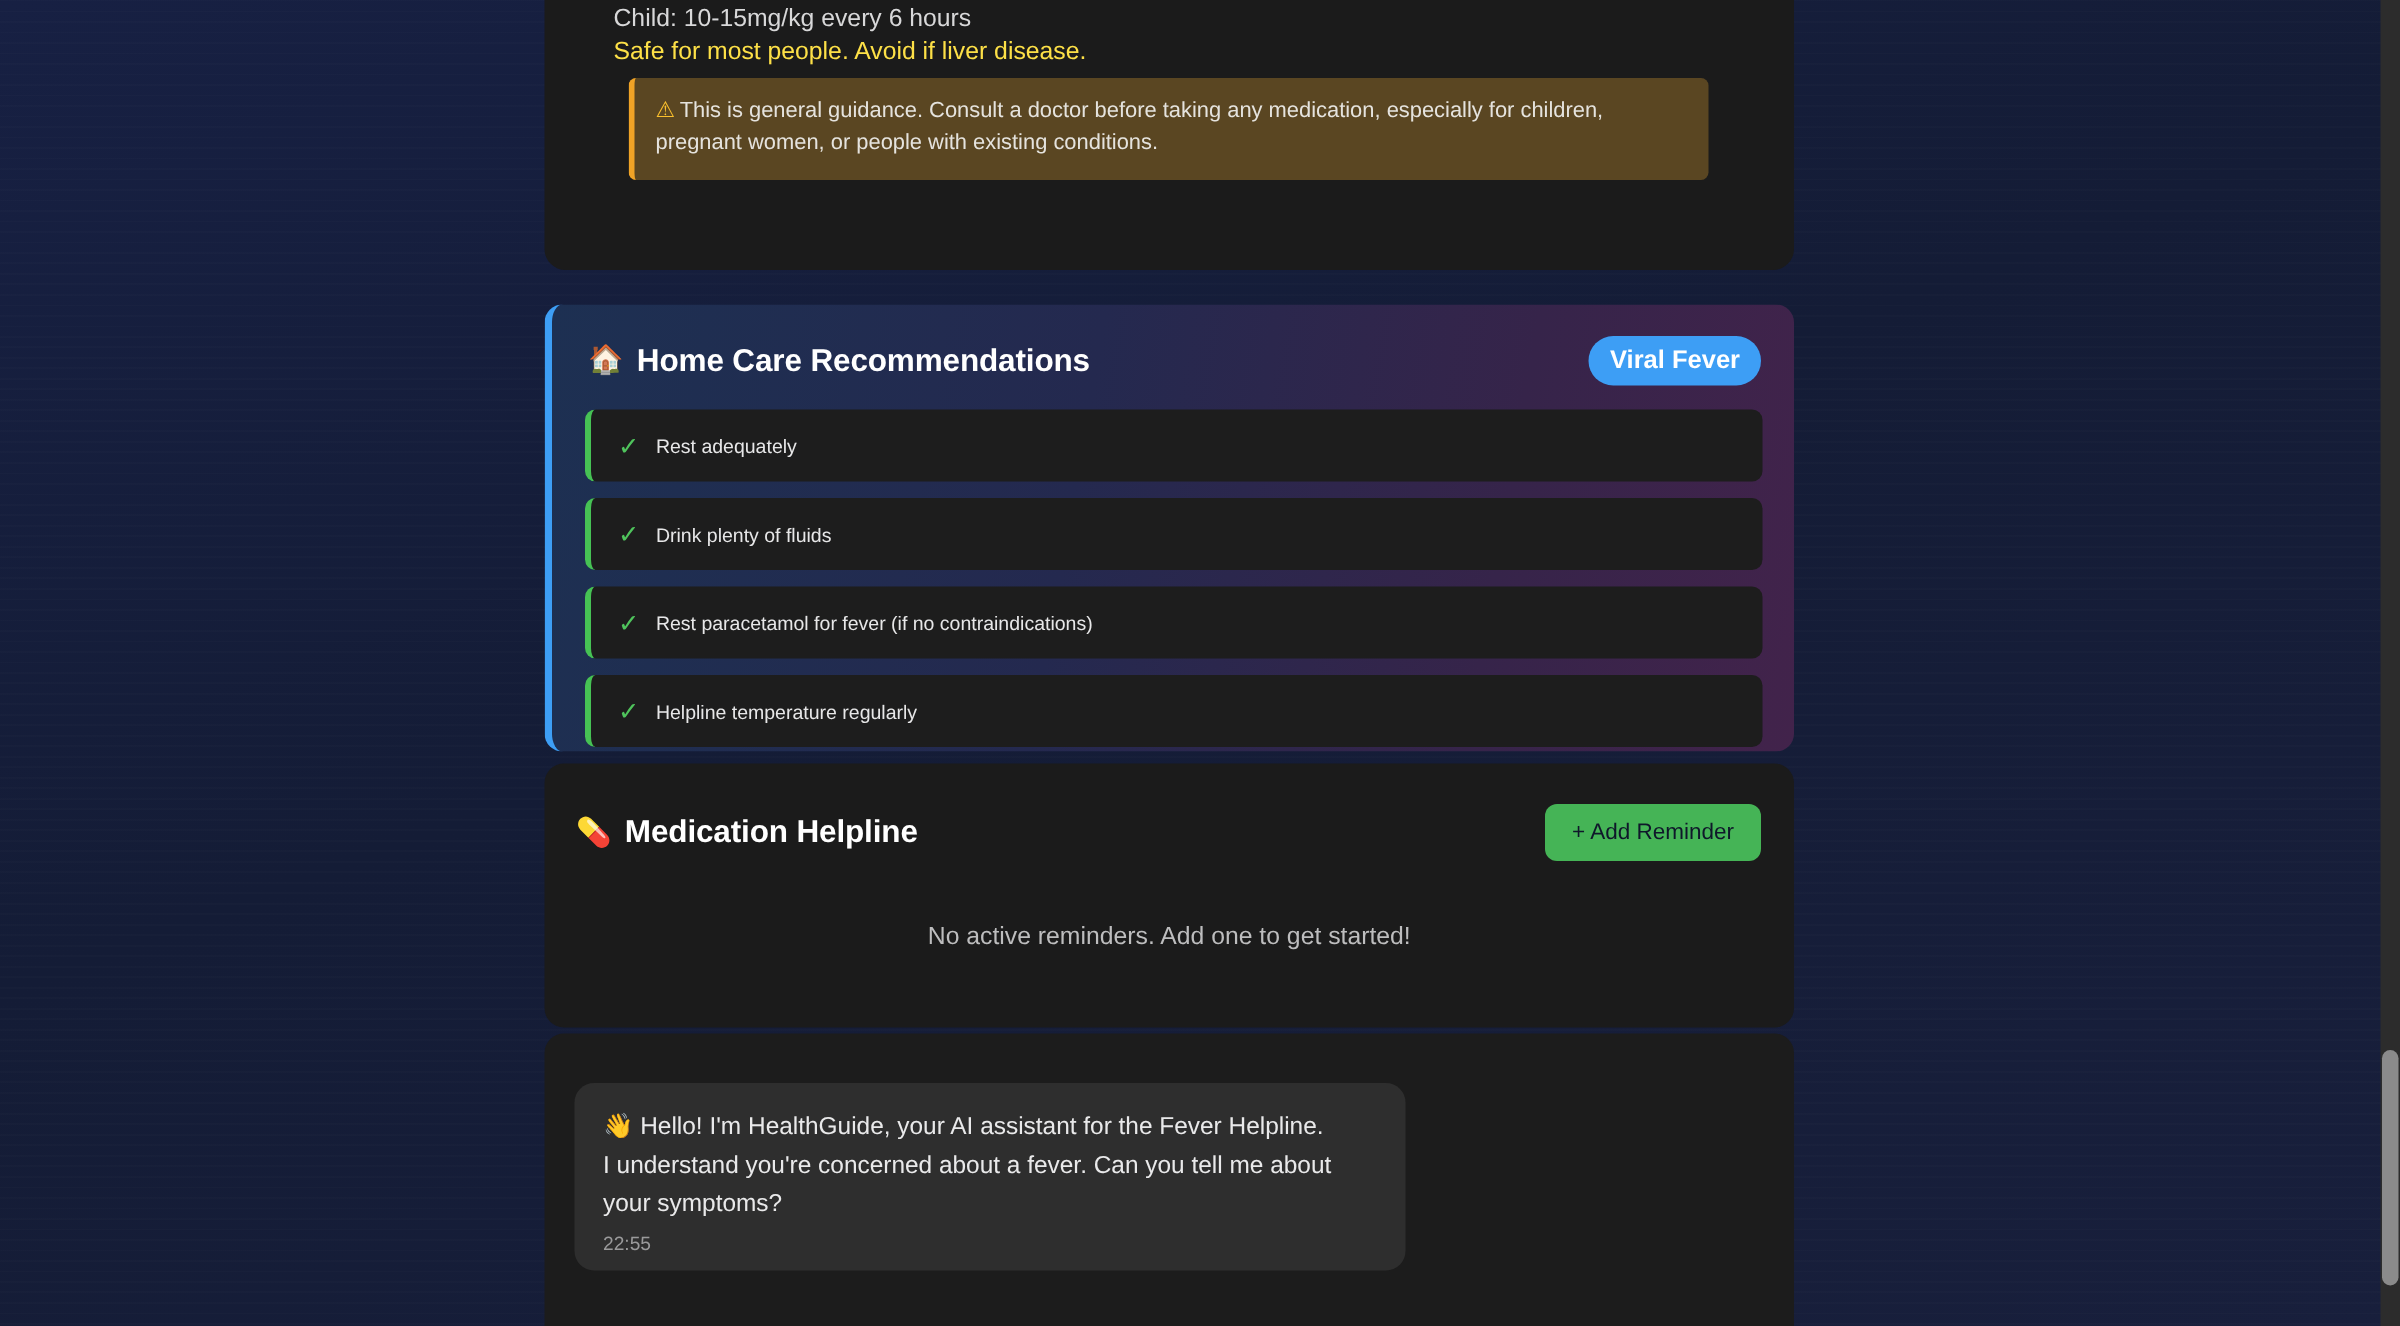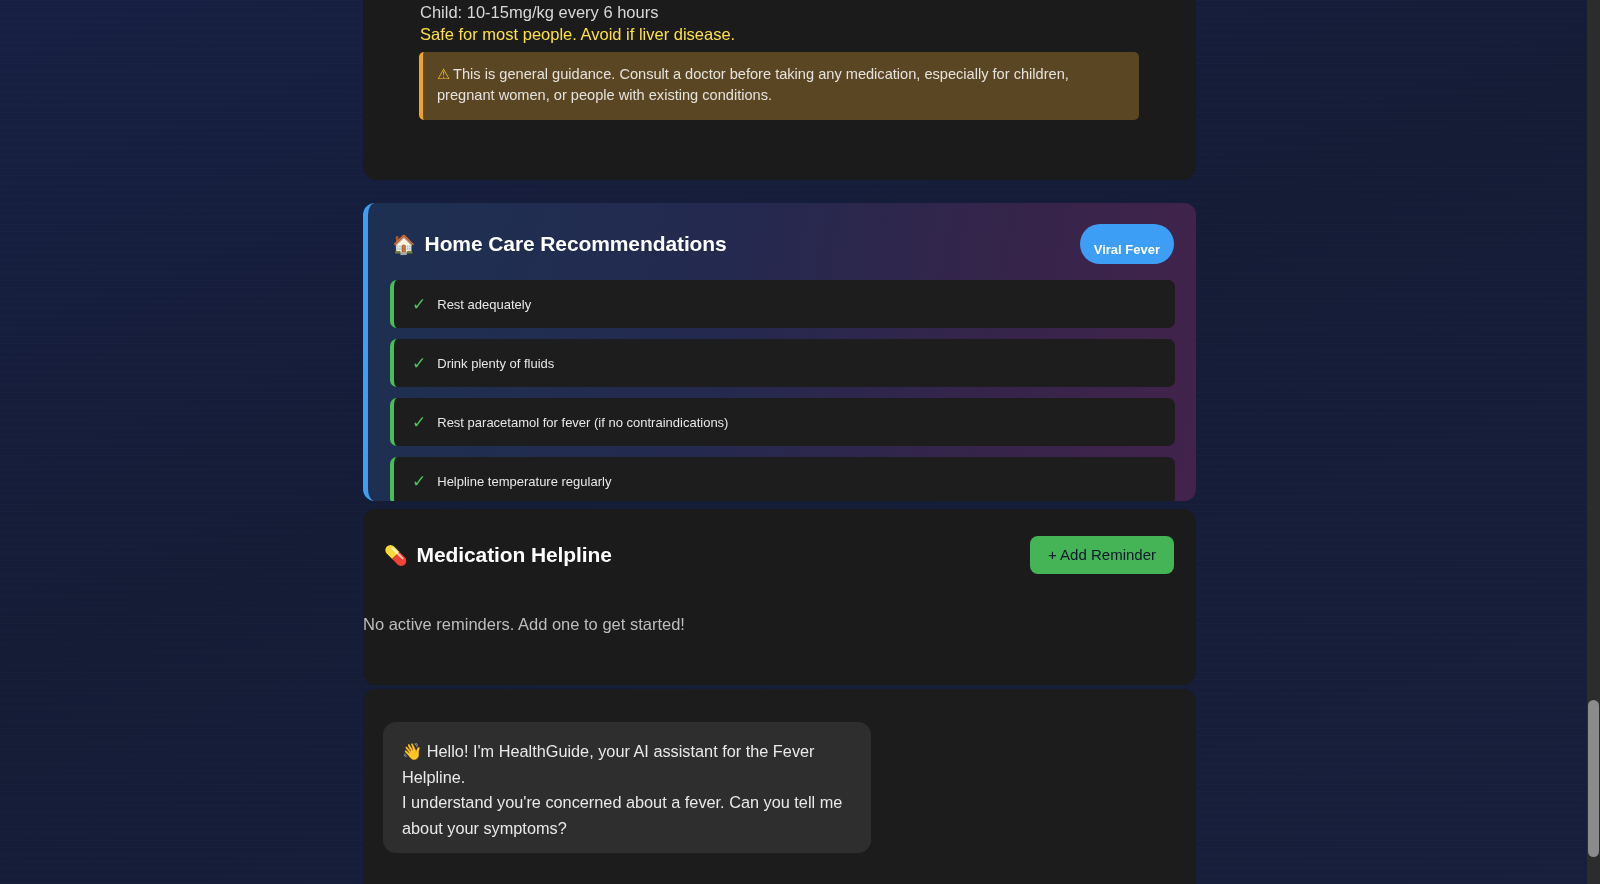--- a/index.html
+++ b/index.html
@@ -42,21 +42,21 @@
     position:absolute;
     left:0; top:0;
     width:833px;
     height:240px;
     background:#1b1b1b;
     border-radius:14px;
     padding:0 20px;
   }
   .dose-line{
     position:absolute;
-    left:57px;
+    left:46px;
     font-size:16.5px;
     color:#d8d8d9;
     white-space:nowrap;
   }
   #dose-child{ top:63px; }
   #dose-note{
     top:85px;
     color:#fde047;
   }
   .warning-box{
@@ -99,23 +99,23 @@
     color:#ffffff;
     letter-spacing:-0.1px;
     display:flex;
     align-items:center;
     gap:9px;
   }
   .emoji{ font-size:19px; line-height:1; }
   #condition-badge{
     background:#3d9ef5;
     color:#ffffff;
-    font-size:13px;
+    font-size:17px;
     font-weight:bold;
-    padding:18px 14px 7px;
+    padding:6px 14px 7px;
     border-radius:999px;
     white-space:nowrap;
   }
   #rec-list{
     padding:16px 21px 0 22px;
     display:flex;
     flex-direction:column;
     gap:11px;
   }
   .rec-item{
@@ -167,40 +167,41 @@
     background:#45b456;
     color:#0f172a;
     font-size:15px;
     font-family:"Liberation Sans", sans-serif;
     border:none;
     border-radius:8px;
     padding:10px 18px 11px;
     cursor:pointer;
   }
   #reminders-empty{
+    text-align:center;
     font-size:16.5px;
     color:#bdbdbe;
     margin-top:41px;
   }
 
   
   #chat-panel{
     position:absolute;
     left:0; top:749px;
     width:833px;
     height:261px;
     background:#1c1c1c;
     border-radius:13px 13px 0 0;
     overflow:hidden;
   }
   #chat-bubble{
     position:absolute;
     left:20px;
     top:33px;
-    width:488px;
+    width:554px;
     background:#2e2e2e;
     border-radius:13px;
     padding:17px 20px 11px 19px;
   }
   .chat-line{
     font-size:16.3px;
     line-height:1.58;
     color:#e9e9ea;
   }
   #chat-timestamp{
@@ -278,20 +279,21 @@
       </div>
       <button id="add-reminder-button">+ Add Reminder</button>
     </div>
     <div id="reminders-empty">No active reminders. Add one to get started!</div>
   </div>
 
   <div id="chat-panel">
     <div id="chat-bubble">
       <div class="chat-line">👋 Hello! I'm HealthGuide, your AI assistant for the Fever Helpline.</div>
       <div class="chat-line">I understand you're concerned about a fever. Can you tell me about your symptoms?</div>
+      <div id="chat-timestamp">22:55</div>
     </div>
   </div>
 
 </div>
 
 <div id="page-scrollbar">
   <div id="page-scrollbar-thumb"></div>
 </div>
 
 </body></html>

